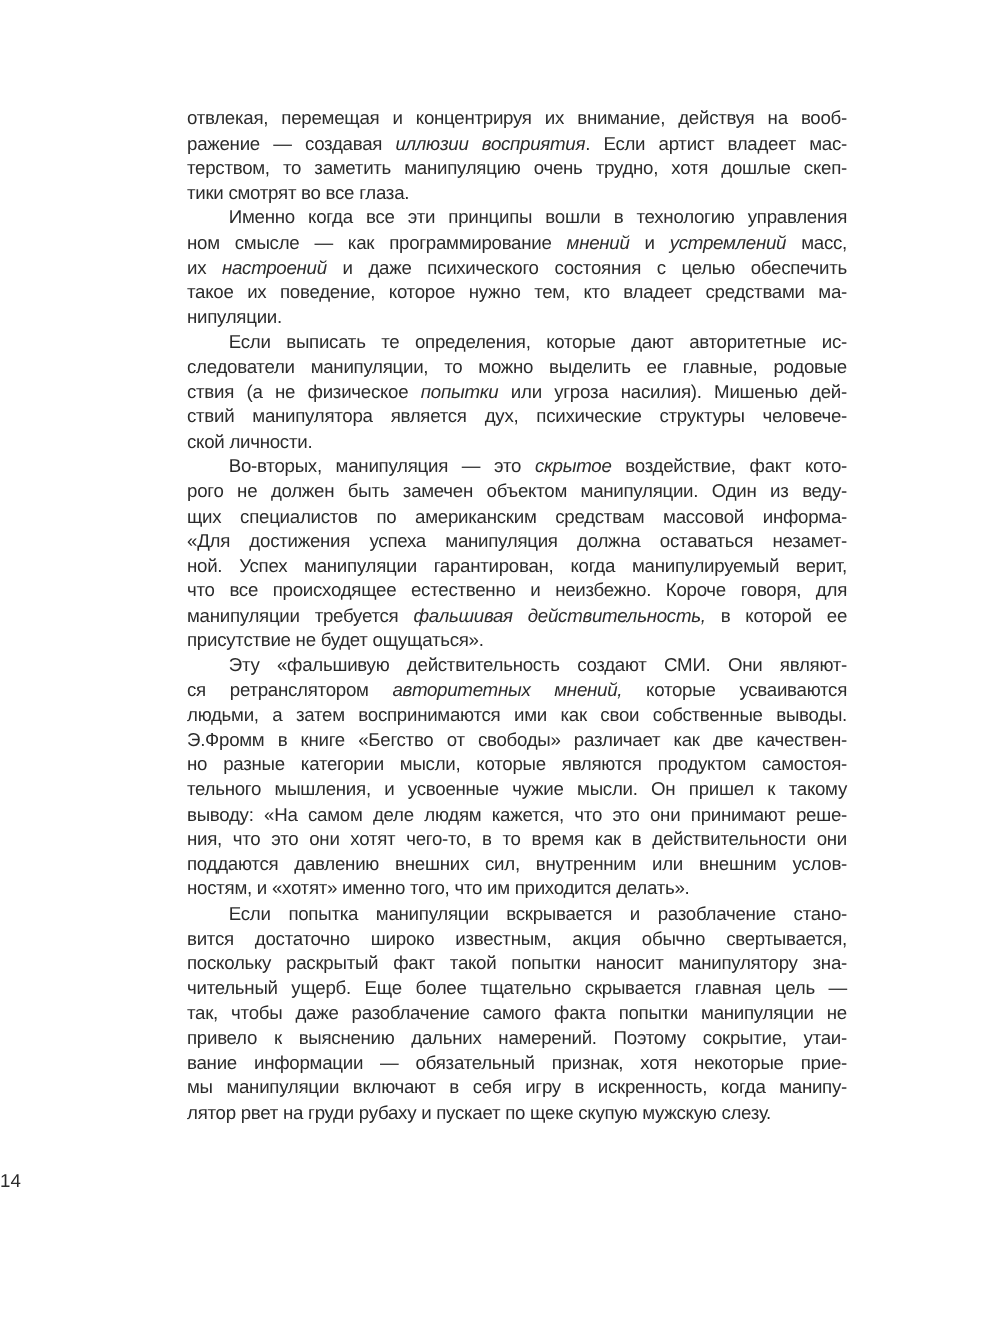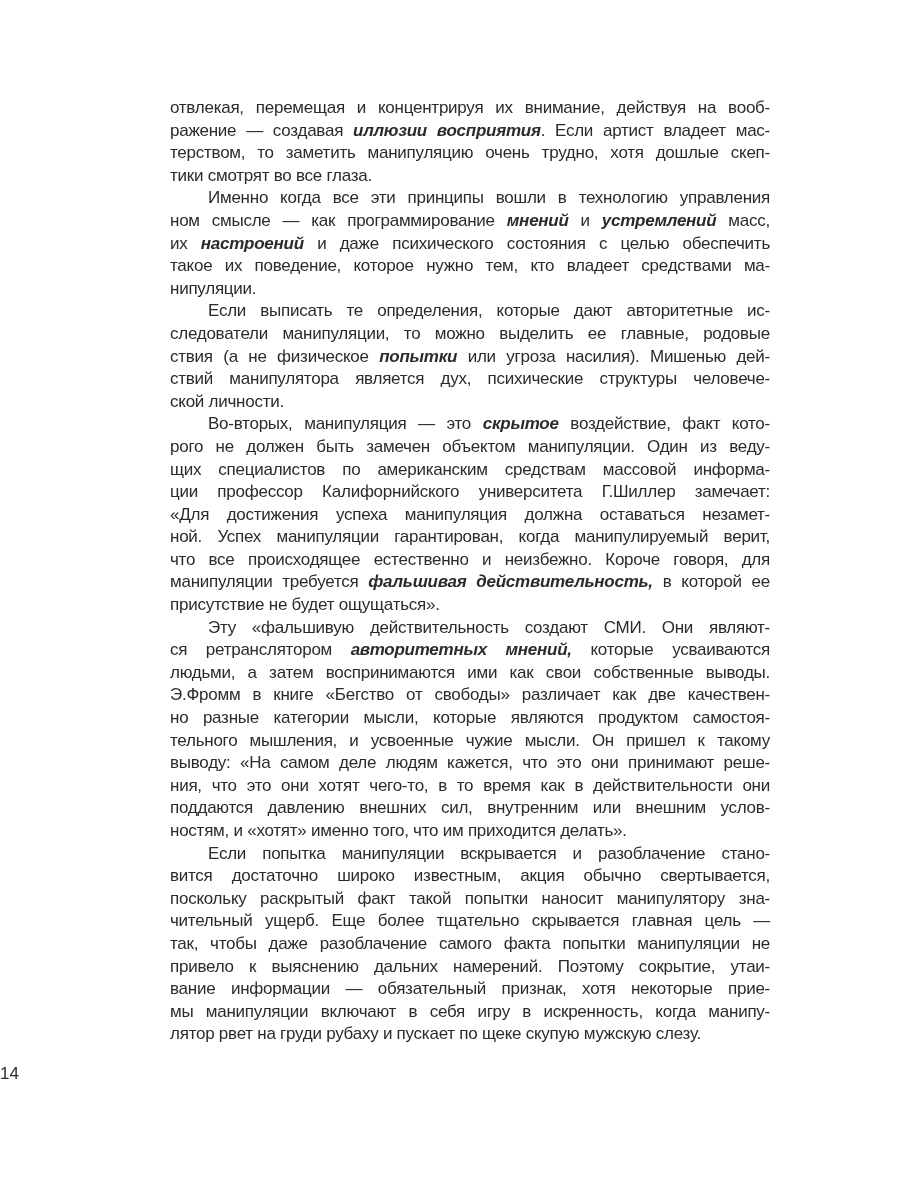--- a/index.html
+++ b/index.html
@@ -20,21 +20,21 @@
     display: block;
     height: 22.6px;
     line-height: 22.6px;
     white-space: nowrap;
     text-align: justify;
     text-align-last: justify;
     overflow: visible;
   }
   .line.last { text-align-last: left; }
   .line.indent { padding-left: 38px; }
-  .line i { font-style: italic; font-weight: bold; }
+  .line i { font-style: italic; }
   .page-number {
     position: absolute; left: 0; width: 900px; top: 1064px;
     text-align: left;
     font-family: "Liberation Sans", sans-serif;
     font-size: 17px; color: #2b2b2b;
   }
 </style>
 </head>
 <body>
 
@@ -57,21 +57,20 @@
         <span class="line indent"><span>Если выписать те определения, которые дают авторитетные ис-</span></span>
         <span class="line"><span>следователи манипуляции, то можно выделить ее главные, родовые</span></span>
         <span class="line"><span>ствия (а не физическое </span><i>попытки</i><span> или угроза насилия). Мишенью дей-</span></span>
         <span class="line"><span>ствий манипулятора является дух, психические структуры человече-</span></span>
         <span class="line last"><span>ской личности.</span></span>
       </div>
       <div>
         <span class="line indent"><span>Во-вторых, манипуляция — это </span><i>скрытое</i><span> воздействие, факт кото-</span></span>
         <span class="line"><span>рого не должен быть замечен объектом манипуляции. Один из веду-</span></span>
         <span class="line"><span>щих специалистов по американским средствам массовой информа-</span></span>
-        <span class="line"><span>ции профессор Калифорнийского университета Г.Шиллер замечает:</span></span>
         <span class="line"><span>«Для достижения успеха манипуляция должна оставаться незамет-</span></span>
         <span class="line"><span>ной. Успех манипуляции гарантирован, когда манипулируемый верит,</span></span>
         <span class="line"><span>что все происходящее естественно и неизбежно. Короче говоря, для</span></span>
         <span class="line"><span>манипуляции требуется </span><i>фальшивая действительность,</i><span> в которой ее</span></span>
         <span class="line last"><span>присутствие не будет ощущаться».</span></span>
       </div>
       <div>
         <span class="line indent"><span>Эту «фальшивую действительность создают СМИ. Они являют-</span></span>
         <span class="line"><span>ся ретранслятором </span><i>авторитетных мнений,</i><span> которые усваиваются</span></span>
         <span class="line"><span>людьми, а затем воспринимаются ими как свои собственные выводы.</span></span>

